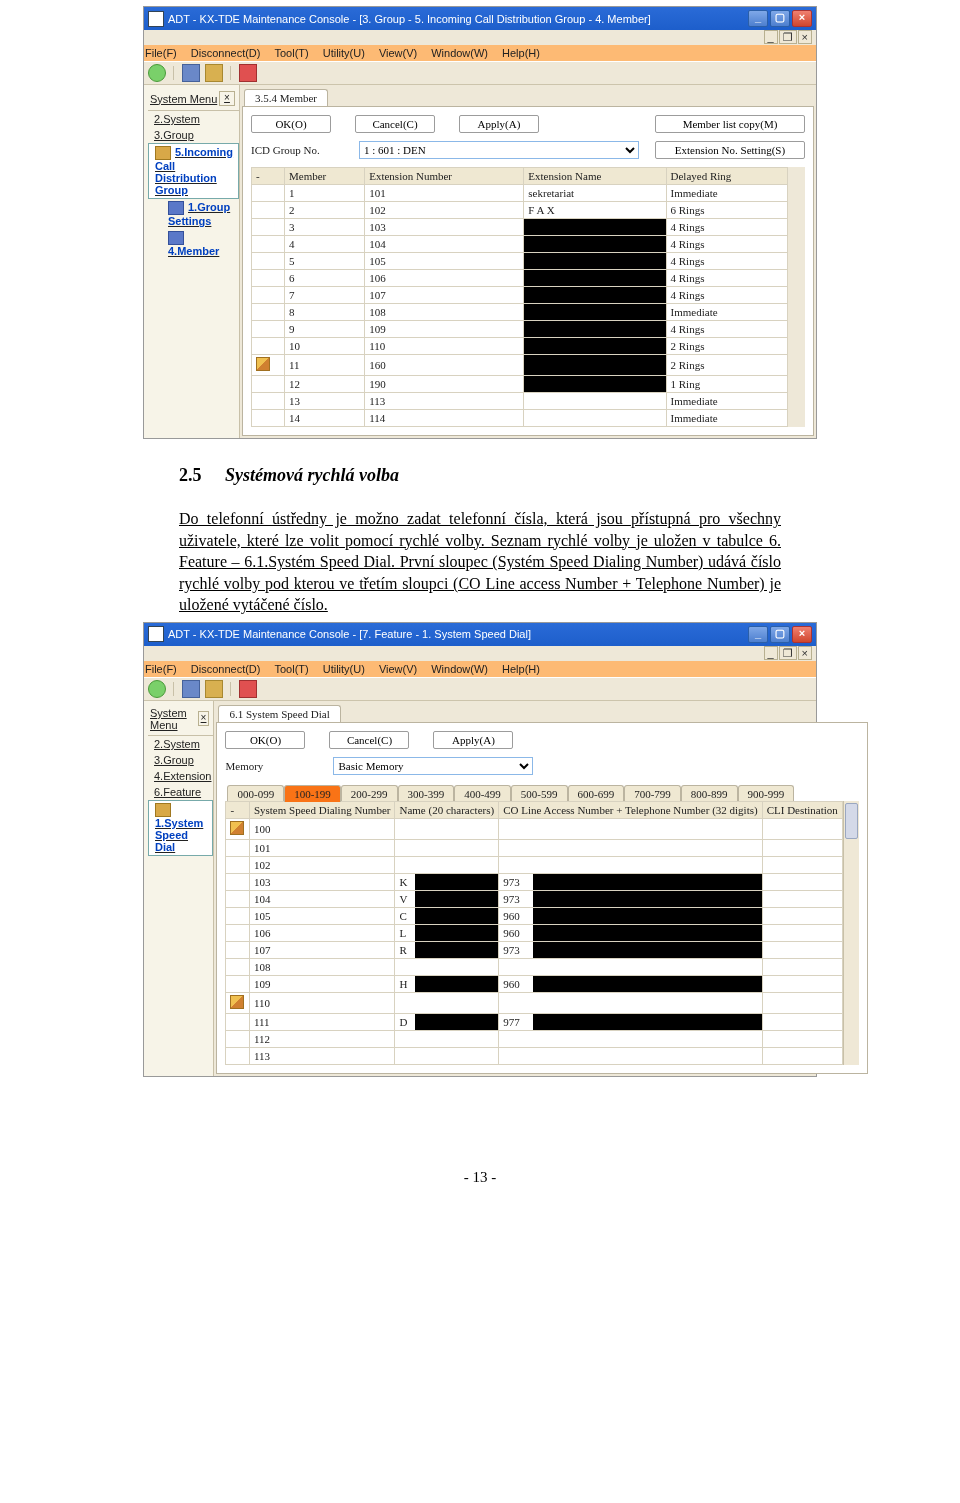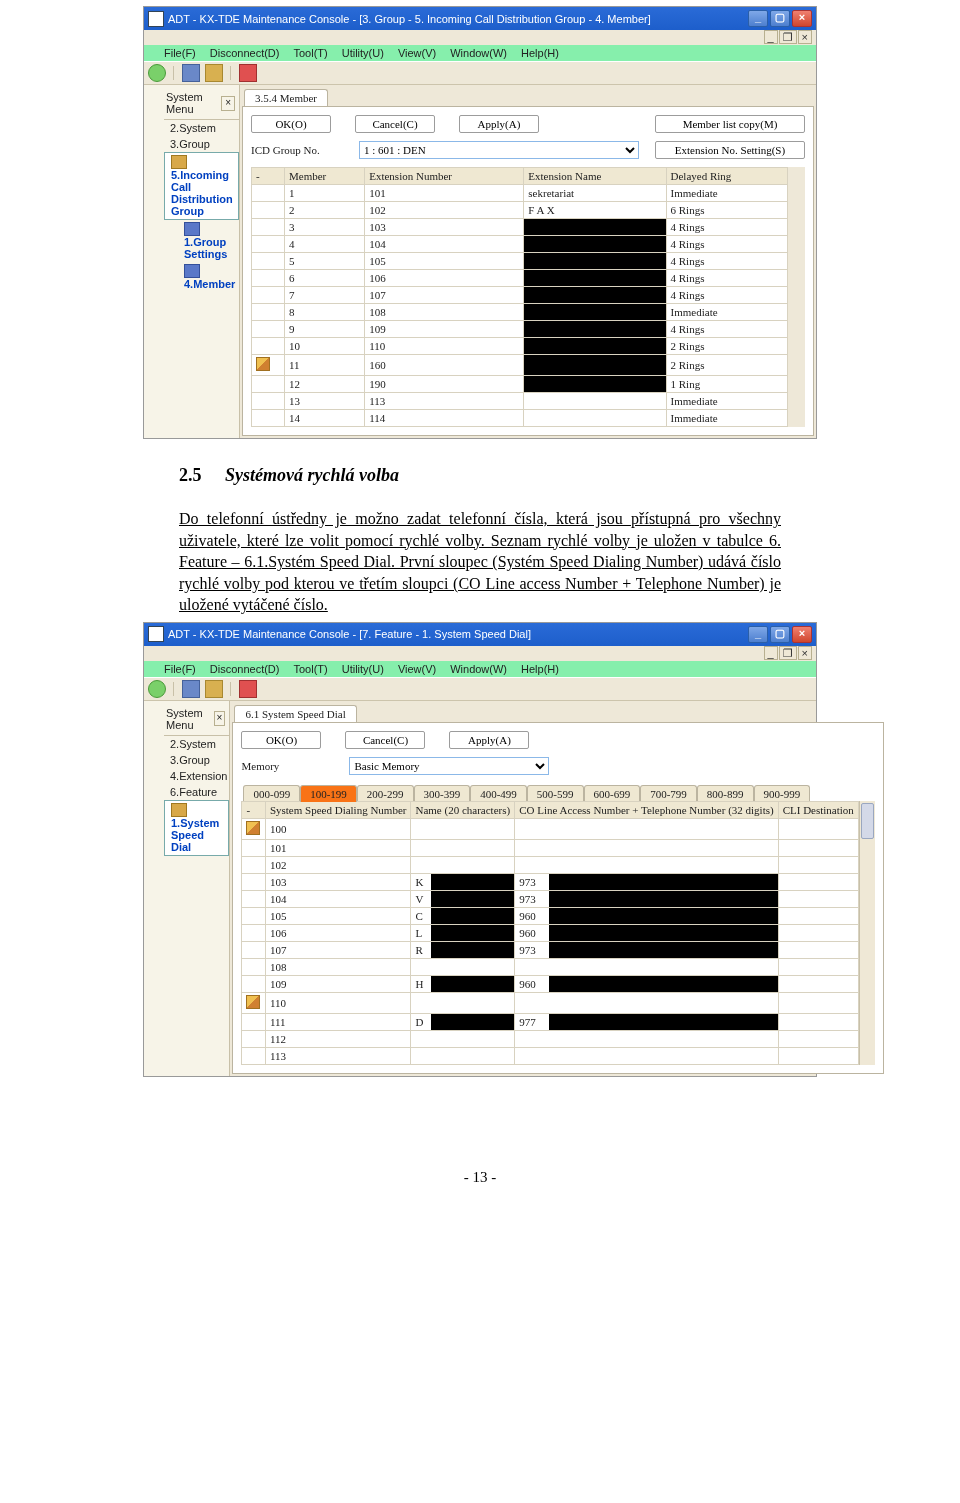--- a/index.html
+++ b/index.html
@@ -5,31 +5,31 @@
   body { margin:0; font-family:"Times New Roman",serif; background:#fff; color:#000; }
   .page { width:794px; margin:0 auto; padding:0 0 40px 0; }
   .shot { margin:6px 60px 0 60px; border:1px solid #999; background:#eee8d8; }
   .titlebar { background:linear-gradient(#2a6bd7,#1d5ecb); color:#fff; font:11px Tahoma,Arial,sans-serif; padding:3px 4px; display:flex; align-items:center; }
   .titlebar .t-icon { width:14px;height:14px;margin-right:4px;background:#fff; border:1px solid #345; }
   .winbtns { margin-left:auto; display:flex; gap:2px; }
   .winbtn { width:18px;height:15px;background:linear-gradient(#7fa8e8,#4d7fcf);border:1px solid #2b5fa8;border-radius:2px;color:#fff;font:bold 11px/13px Arial;text-align:center; }
   .winbtn.red { background:linear-gradient(#f08070,#d0462e); border-color:#a33; }
   .mdibar { text-align:right; padding:1px 4px; background:#eee8d8; font:11px Tahoma,Arial,sans-serif; color:#333; }
   .mdibar span { border:1px solid #b8b090; background:#efe8d6; margin-left:1px; padding:0 3px; }
-  .menubar { font:11px Tahoma,Arial,sans-serif; color:#222; padding:2px 20px; background:#86efac; }
+  .menubar { font:11px Tahoma,Arial,sans-serif; color:#222; padding:2px 1px; background:#fdba74; }
   .menubar span { margin-right:14px; }
   .toolbar { background:#eee8d8; padding:2px 4px; border-top:1px solid #fff; border-bottom:1px solid #ccc4ac; font:11px Tahoma,Arial,sans-serif; }
   .toolbar .sep { display:inline-block; width:0; height:14px; border-left:1px solid #c8c0a8; margin:0 5px; vertical-align:middle; }
   .toolbar i { display:inline-block; width:16px; height:16px; vertical-align:middle; background:#d8d0b8; border:1px solid #b0a888; margin-right:2px; }
   .toolbar i.refresh { background:#7ad06a; border-color:#4a9a3a; border-radius:50%; position:relative; }
   .toolbar i.disk { background:#6a88c8; border-color:#45619a; }
   .toolbar i.person { background:#d8b050; border-color:#a88830; }
   .toolbar i.flag { background:#e05050; border-color:#a03030; }
   .body2 { display:flex; align-items:stretch; font:11px Tahoma,Arial,sans-serif; color:#222; background:#eee8d8; }
-  .tree { width:195px; border-right:1px solid #c8c0a8; padding:4px 0 4px 20px; background:#f7f4e8; }
+  .tree { width:195px; border-right:1px solid #c8c0a8; padding:4px 0 4px 4px; background:#f7f4e8;text-decoration:underline; }
   .tree-head { display:flex; justify-content:space-between; align-items:center; padding:2px 4px 4px 2px; border-bottom:1px solid #c8c0a8; }
   .tree-head .xbtn { border:1px solid #b8b090; width:14px;height:13px;text-align:center;font:10px/12px Arial; }
   .tree .row { padding:2px 2px 2px 6px; }
   .tree .row.sel { background:#ffffff; border:1px solid #7aa; }
   .tree .row.bold { color:#0040c0; font-weight:bold; }
   .tree .ic { display:inline-block; width:14px;height:12px;margin-right:4px;vertical-align:middle; }
   .tree .ic.menu { background:#d8a848;border:1px solid #a07820; }
   .tree .ic.group { background:#5a78c8;border:1px solid #34509a; }
   .main { flex:1 1 auto; padding:2px; }
   .tabbar { padding:2px 0 0 2px; }

